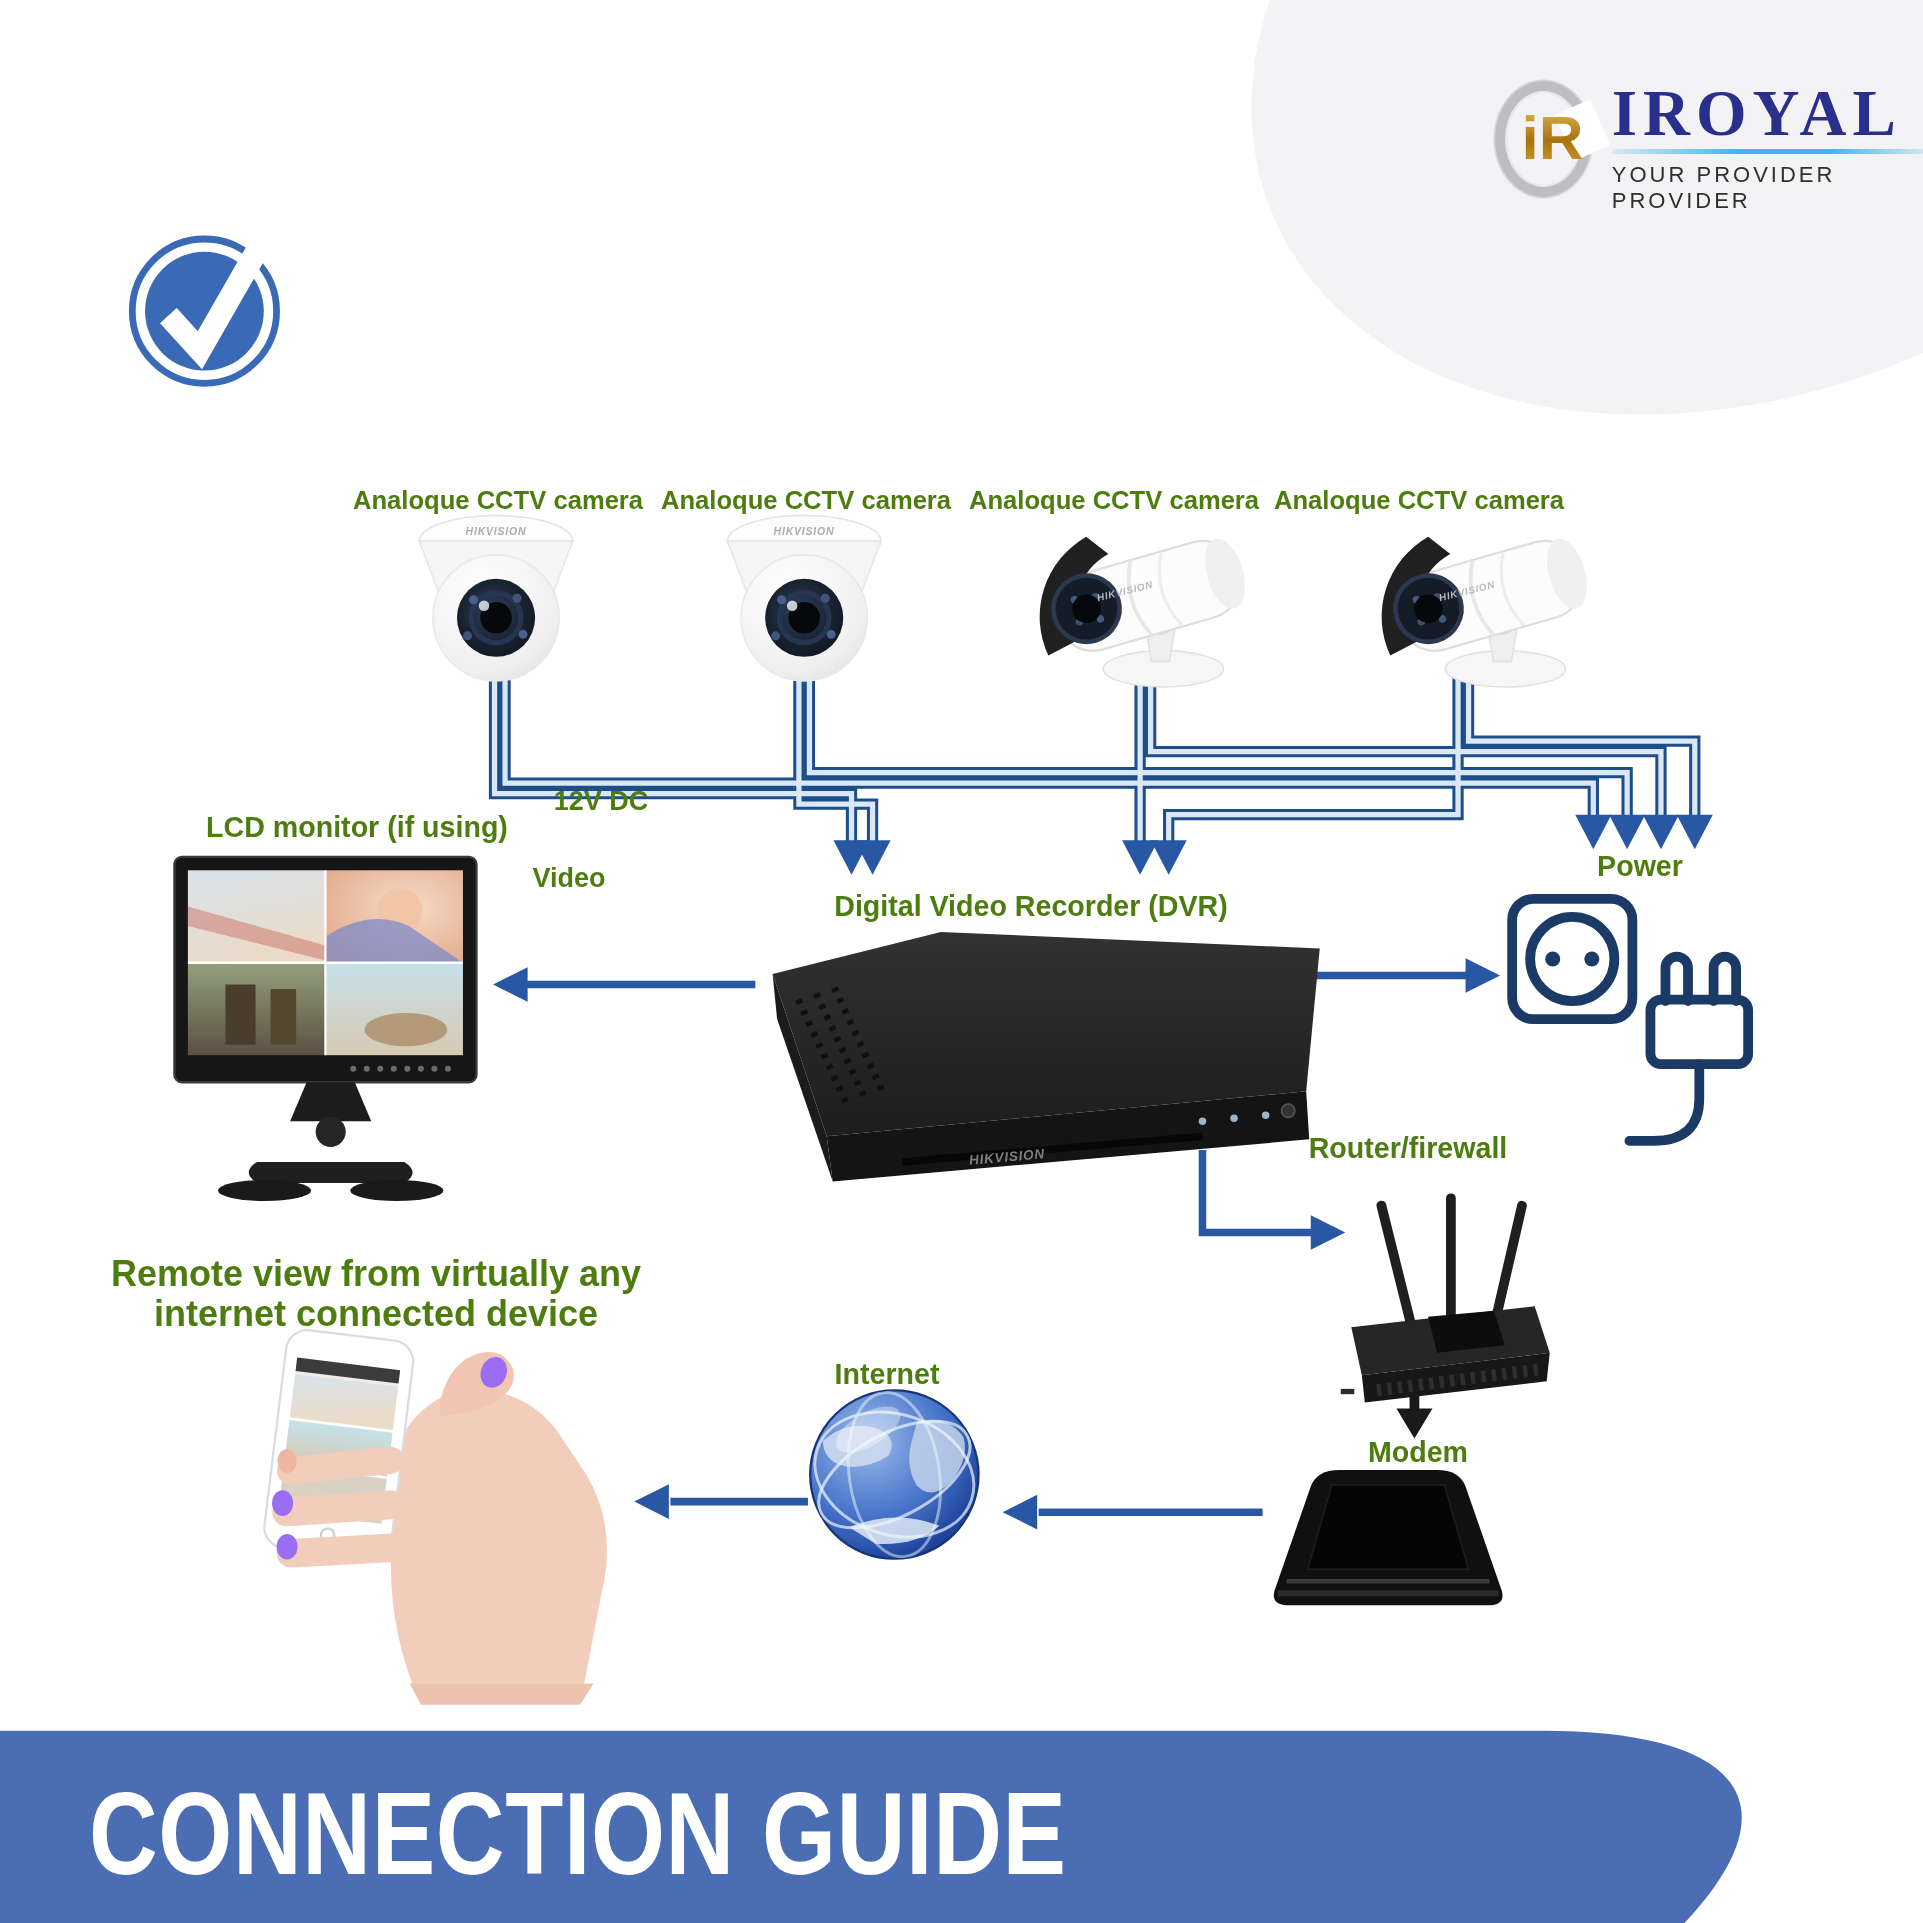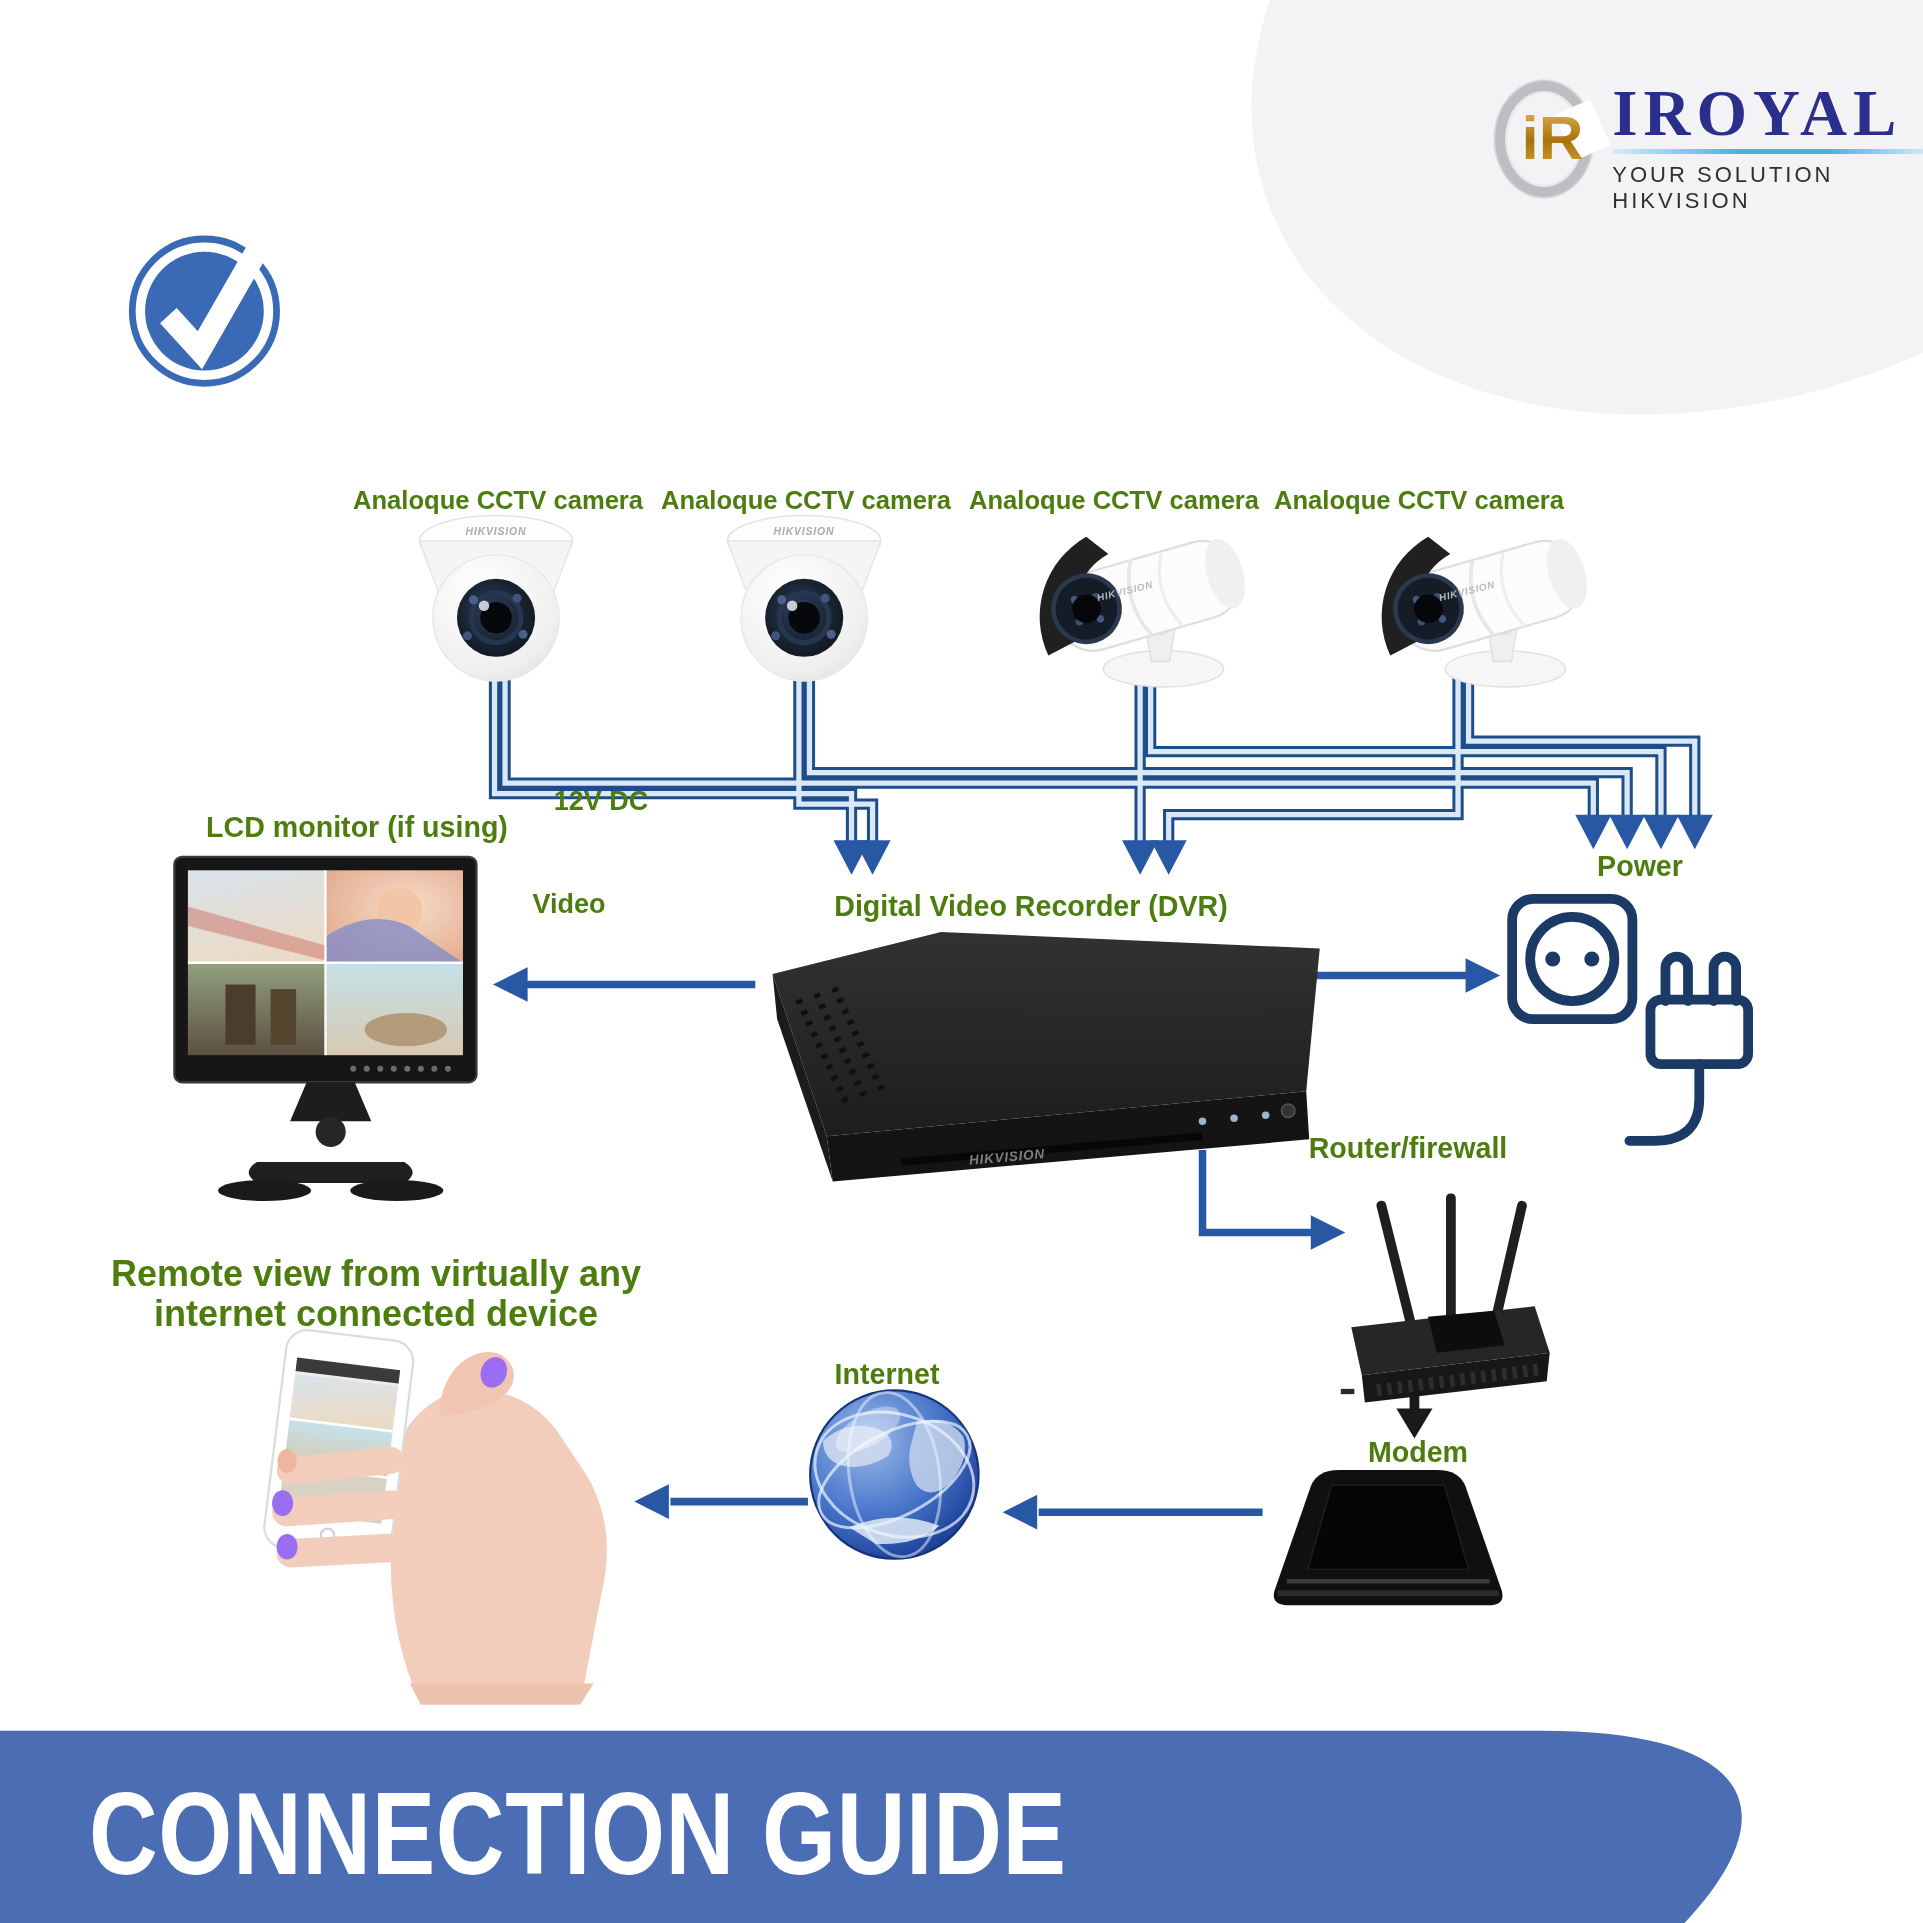--- a/index.html
+++ b/index.html
@@ -302,21 +302,21 @@
       <path d="M224,420 L266,466 L352,316" fill="none" stroke="#ffffff" stroke-width="30"></path>
     </g>
   </svg>
 
   <div class="lbl cam-lbl" style="left:498px;top:500px;">Analoque CCTV camera</div>
   <div class="lbl cam-lbl" style="left:806px;top:500px;">Analoque CCTV camera</div>
   <div class="lbl cam-lbl" style="left:1114px;top:500px;">Analoque CCTV camera</div>
   <div class="lbl cam-lbl" style="left:1419px;top:500px;">Analoque CCTV camera</div>
 
   <div class="lbl wire-lbl" style="left:601px;top:753px;">12V DC</div>
-  <div class="lbl wire-lbl" style="left:569px;top:856px;">Video</div>
+  <div class="lbl wire-lbl" style="left:569px;top:830px;">Video</div>
 
   <div class="lbl node-lbl" style="left:325px;top:827px;margin-left:32px;">LCD monitor (if using)</div>
   <div class="lbl node-lbl" style="left:1031px;top:906px;">Digital Video Recorder (DVR)</div>
   <div class="lbl node-lbl" style="left:1640px;top:866px;">Power</div>
   <div class="lbl node-lbl" style="left:1408px;top:1148px;">Router/firewall</div>
   <div class="lbl node-lbl" style="left:1418px;top:1452px;">Modem</div>
   <div class="lbl node-lbl" style="left:887px;top:1374px;">Internet</div>
 
   <div class="lbl remote" style="left:376px;top:1294px;">
     <div>Remote view from virtually any</div>
@@ -329,20 +329,20 @@
   <div class="brand brand-bullet" style="left:1467px;top:591px;transform:translate(-50%,-50%) rotate(-14deg);">HIKVISION</div>
   <div class="brand brand-dvr" style="left:1007px;top:1157px;transform:translate(-50%,-50%) rotate(-5deg);">HIKVISION</div>
 
   <div class="logo">
     <div class="logo-ring">
       <div class="logo-mono">iR</div>
     </div>
     <div class="logo-text">
       <div class="logo-brand">IROYAL</div>
       <div class="logo-underline"></div>
-      <div class="logo-tagline">YOUR SOLUTION HIKVISION</div>
+      <div class="logo-tagline">YOUR PROVIDER PROVIDER</div>
     </div>
   </div>
 
   <div class="banner-title">CONNECTION GUIDE</div>
 
 </div>
 
 
 </body></html>

